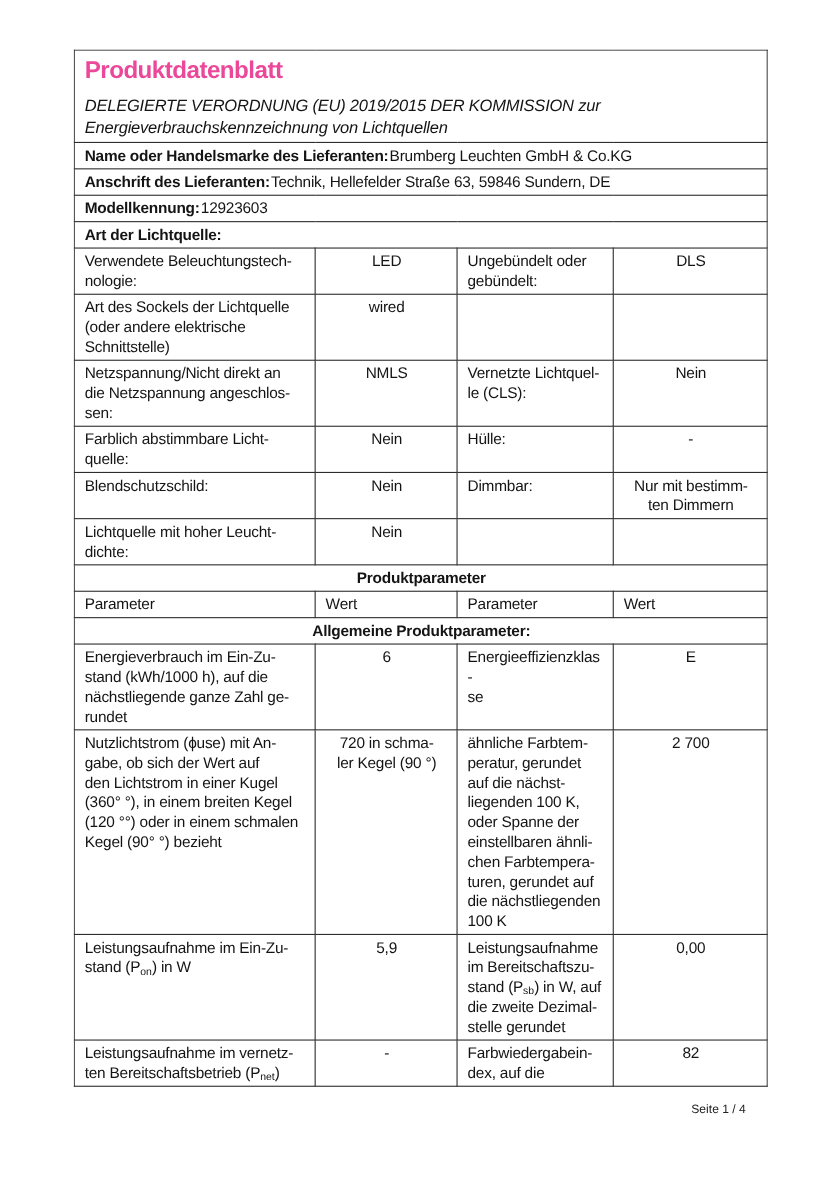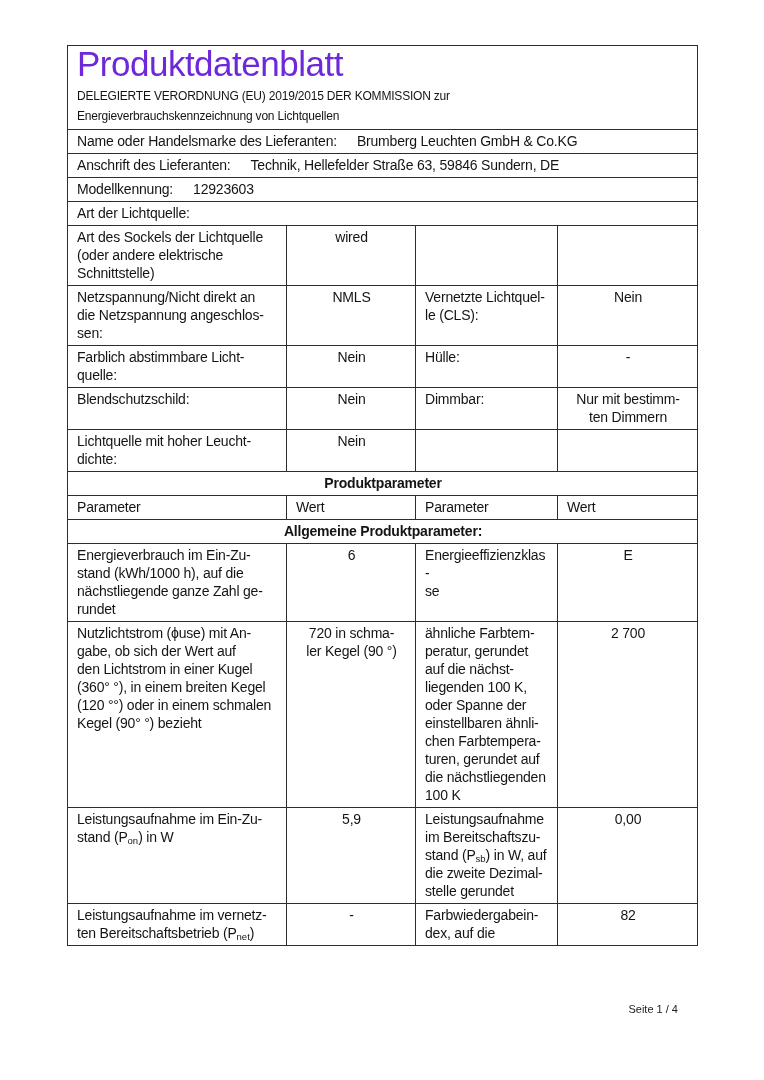--- a/index.html
+++ b/index.html
@@ -28,34 +28,35 @@
     font-size: 14px;
     line-height: 18px;
     letter-spacing: -0.2px;
     padding: 2px 8px 3px 9px;
     overflow-wrap: break-word;
   }
   .ml { white-space: pre-line; }
   td.header-cell { padding: 9px 10px 9px 10px; }
   h1.doc-title {
     margin: 0 0 7px 0;
-    font-size: 35px;
+    font-size: 22px;
     line-height: 32px;
-    font-weight: normal;
+    font-weight: bold;
     letter-spacing: -0.5px;
-    color: #6d28d9; 
+    color: #ec4899; 
   }
   p.doc-subtitle {
     margin: 0;
-    font-size: 12px;
+    font-size: 15px;
     line-height: 19.5px;
     white-space: pre-line;
+    font-style: italic;
   }
   td.info { padding: 5px 9px 4px 9px; }
-  .lbl { font-weight: normal; margin-right: 20px; }
+  .lbl { font-weight: bold; margin-right: 1px; }
   td.val { text-align: center; padding: 2px 4px 3px 4px; }
   td.sect { text-align: center; font-weight: bold; padding: 2px 4px; }
   td.c3 { padding: 2px 5px 3px 7px; }
   sub { font-size: 9.5px; line-height: 0; vertical-align: -2px; letter-spacing: 0; }
   .page-footer {
     position: absolute;
     top: 1002px;
     left: 50px;
     width: 628px;
     text-align: right;
@@ -94,20 +95,28 @@
     </tr>
 
     <tr>
       <td colspan="4" class="info"><span class="lbl">Modellkennung:</span><span>12923603</span></td>
     </tr>
 
     <tr>
       <td colspan="4" class="info"><span class="lbl">Art der Lichtquelle:</span></td>
     </tr>
 
+    <tr>
+      <td><span class="ml">Verwendete Beleuchtungstech-
+nologie:</span></td>
+      <td class="val"><span class="ml">LED</span></td>
+      <td class="c3"><span class="ml">Ungebündelt oder
+gebündelt:</span></td>
+      <td class="val"><span class="ml">DLS</span></td>
+    </tr>
 
     <tr>
       <td><span class="ml">Art des Sockels der Lichtquelle
 (oder andere elektrische
 Schnittstelle)</span></td>
       <td class="val"><span class="ml">wired</span></td>
       <td class="c3"><span class="ml"></span></td>
       <td class="val"><span class="ml"></span></td>
     </tr>
 

